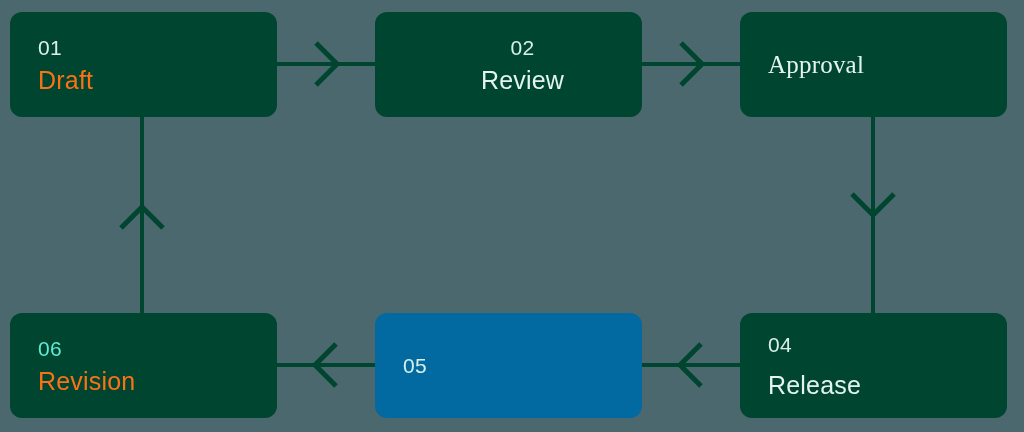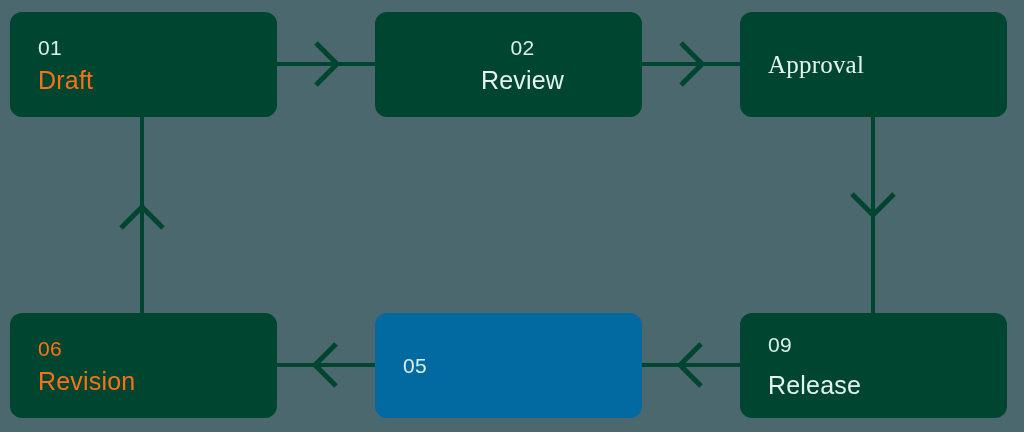--- a/index.html
+++ b/index.html
@@ -108,26 +108,26 @@
   <div class="node" id="node-2" style="background: rgb(0, 69, 47);">
     <div class="node-index" style="color: rgb(217, 240, 232);">02</div>
     <div class="node-label" style="color: rgb(227, 244, 238);">Review</div>
   </div>
 
   <div class="node" id="node-3" style="background: rgb(0, 69, 47);">
     <div class="node-label" style="color: rgb(227, 244, 238); font-family: Liberation Serif, serif;">Approval</div>
   </div>
 
   <div class="node" id="node-4" style="background: rgb(0, 69, 47);">
-    <div class="node-index" style="color: rgb(217, 240, 232);">09</div>
+    <div class="node-index" style="color: rgb(217, 240, 232);">04</div>
     <div class="node-label" style="color: rgb(227, 244, 238); margin-top: 8px;">Release</div>
   </div>
 
   <div class="node" id="node-5" style="background: #0369a1;">
     <div class="node-index" style="color: rgb(217, 240, 232);">05</div>
   </div>
 
   <div class="node" id="node-6" style="background: rgb(0, 69, 47);">
-    <div class="node-index" style="color: #f97316;">06</div>
+    <div class="node-index" style="color: #5eead4;">06</div>
     <div class="node-label" style="color: #f97316;">Revision</div>
   </div>
 
 </div>
 
 </body></html>

